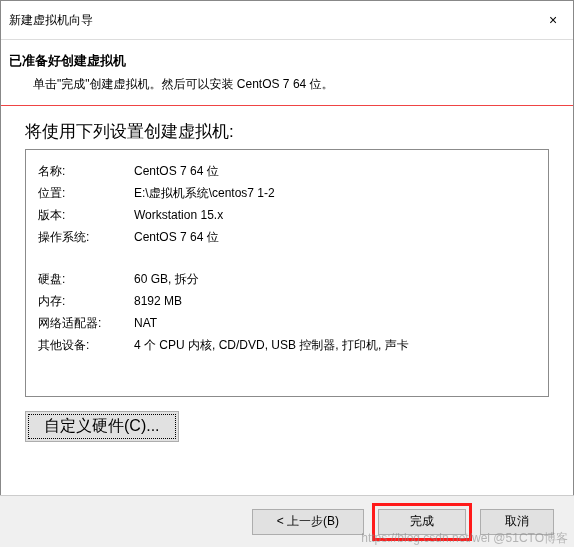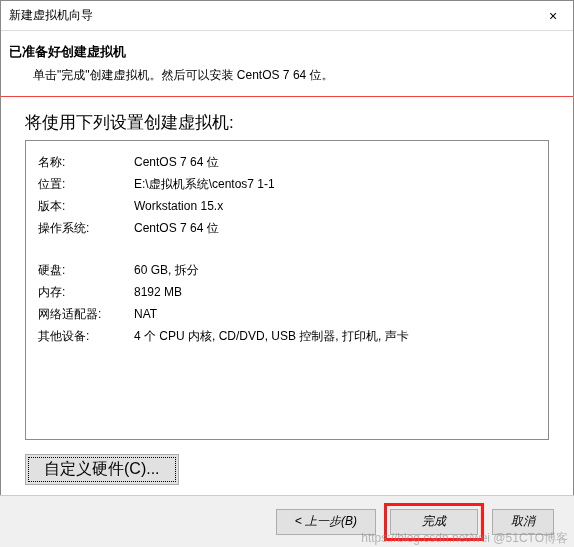--- a/index.html
+++ b/index.html
@@ -11,21 +11,21 @@
     color: #000;
     width: 574px;
     height: 547px;
     overflow: hidden;
     border: 1px solid #888;
   }
   .titlebar {
     display: flex;
     justify-content: space-between;
     align-items: center;
-    height: 30px;
+    height: 39px;
     padding: 0 0 0 8px;
     border-bottom: 1px solid #ddd;
     background: #fff;
   }
   .titlebar .title { font-size: 12px; }
   .titlebar .close {
     width: 40px;
     height: 30px;
     display: flex;
     align-items: center;
@@ -52,21 +52,21 @@
     padding: 14px 24px 0 24px;
   }
   .list-label {
     margin-bottom: 6px;
     font-size: 17px;
   }
   .settings-box {
     border: 1px solid #8b8b8b;
     background: #fff;
     padding: 10px 12px;
-    height: 300px;
+    height: 248px;
     overflow: auto;
   }
   .row {
     display: flex;
     line-height: 22px;
   }
   .row .key {
     width: 96px;
     flex: 0 0 96px;
   }
@@ -98,25 +98,24 @@
     justify-content: flex-end;
     align-items: center;
     padding-right: 20px;
     gap: 8px;
     background: #f0f0f0;
   }
   .footer button {
     font-family: inherit;
     font-size: 12px;
     height: 26px;
-    padding: 0 18px;
+    padding: 0 24px;
     background: #e1e1e1;
     border: 1px solid #adadad;
     cursor: default;
-    font-style: italic;
   }
   .finish-wrap {
     border: 3px solid #ff1a1a;
     padding: 3px;
     display: inline-flex;
   }
   .finish-wrap button { min-width: 88px; }
   .watermark {
     position: absolute;
     right: 6px;
@@ -145,21 +144,21 @@
 <div class="content">
   <div class="list-label">将使用下列设置创建虚拟机:</div>
 
   <div class="settings-box">
     <div class="row">
       <div class="key">名称:</div>
       <div class="val">CentOS 7 64 位</div>
     </div>
     <div class="row">
       <div class="key">位置:</div>
-      <div class="val">E:\虚拟机系统\centos7 1-1</div>
+      <div class="val">E:\虚拟机系统\centos7 1-2</div>
     </div>
     <div class="row">
       <div class="key">版本:</div>
       <div class="val">Workstation 15.x</div>
     </div>
     <div class="row">
       <div class="key">操作系统:</div>
       <div class="val">CentOS 7 64 位</div>
     </div>
     <div class="gap"></div>

